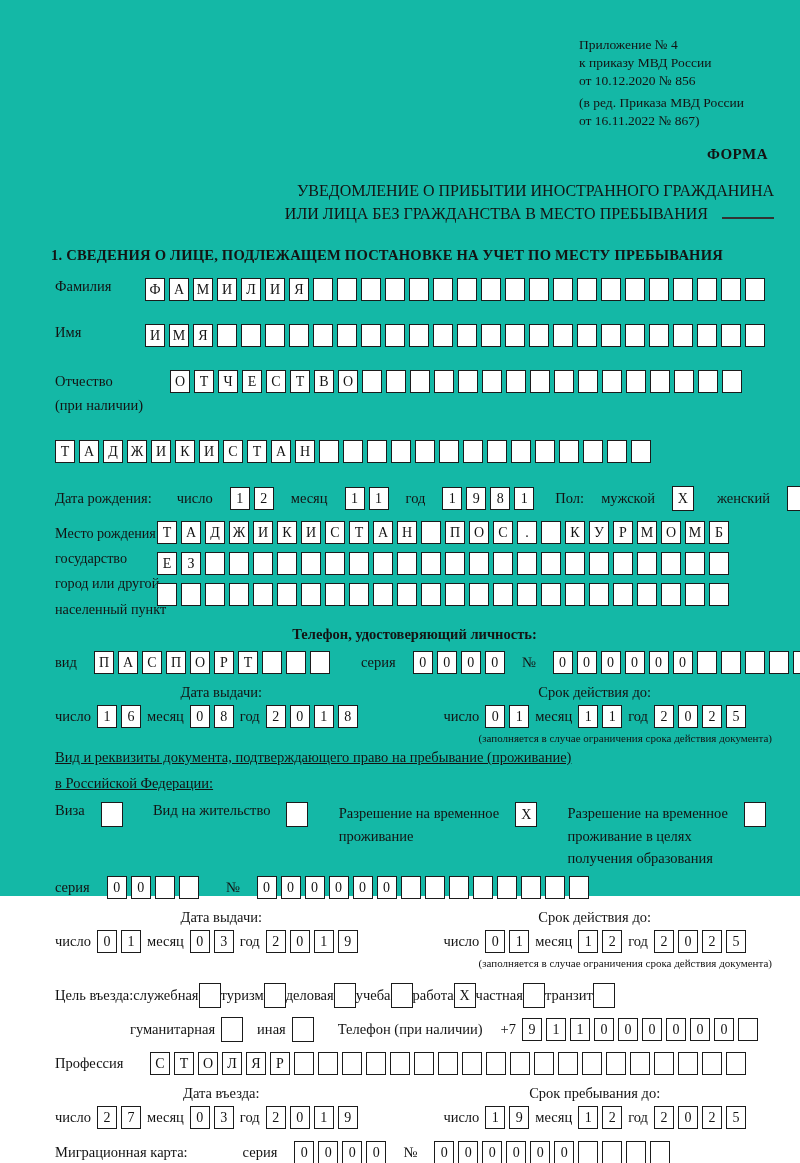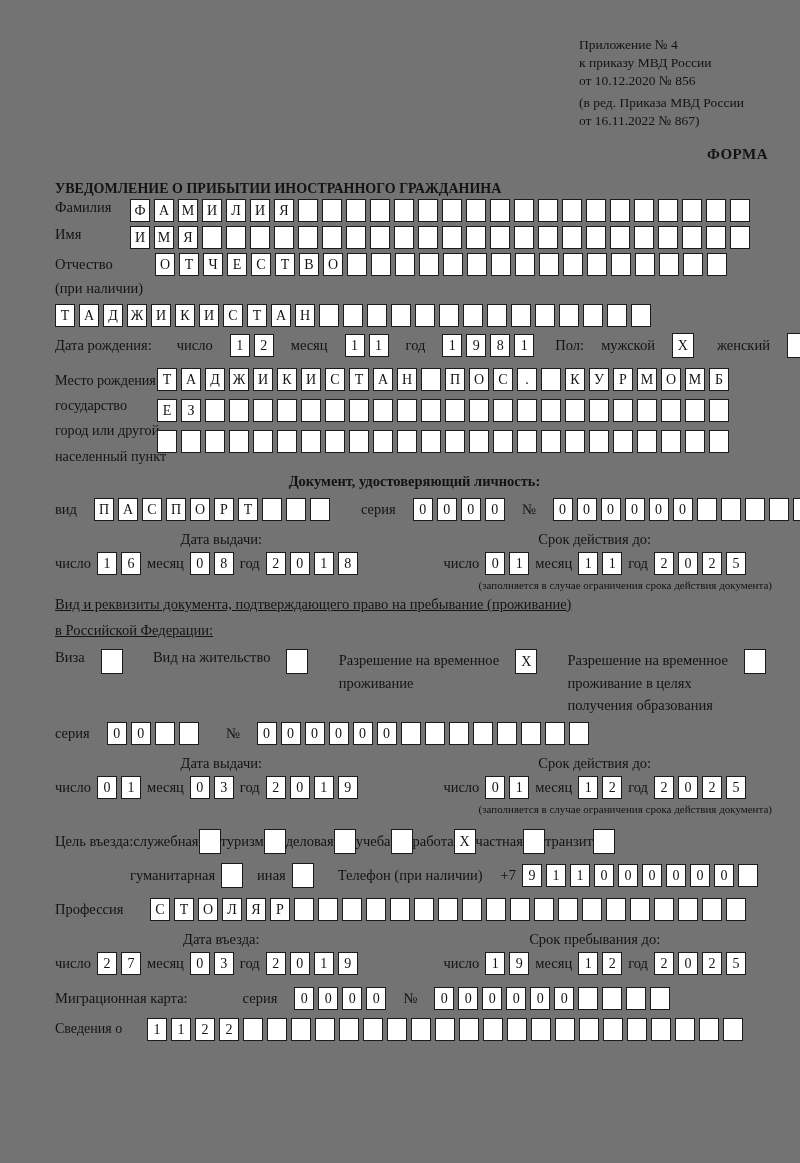--- a/index.html
+++ b/index.html
@@ -1,28 +1,28 @@
 <!DOCTYPE html>
 <html><head>
 <meta charset="utf-8">
 <style>
   html,body{margin:0;padding:0;background:#ffffff;}
   body{width:800px;height:1163px;font-family:"Liberation Serif","DejaVu Serif",serif;color:#131313;font-size:14.5px;}
-  .page{box-sizing:border-box;width:800px;height:1163px;padding:36px 26px 10px 55px;position:relative;background:#737373;}
+  .page{box-sizing:border-box;width:800px;height:896px;padding:36px 26px 10px 55px;position:relative;background:#14b8a6;}
 
   .ref{width:195px;margin-left:auto;font-size:13.5px;line-height:1.32;}
   .ref .gap{margin-top:5px;}
   .forma{text-align:right;font-weight:bold;font-size:15px;margin:16px 6px 0 0;letter-spacing:.5px;}
 
-  .title{text-align:left;font-weight:bold;font-size:14px;line-height:1.45;margin-top:16px;}
+  .title{text-align:right;font-weight:normal;font-size:16px;line-height:1.45;margin-top:16px;}
   .blank{display:inline-block;width:52px;border-bottom:2.2px solid #333;height:12px;margin-left:14px;}
 
   .sec1{font-weight:bold;font-size:14.6px;margin:22px 0 14px -4px;letter-spacing:.2px;}
 
-  .row{display:flex;align-items:flex-start;margin-bottom:4px;}
+  .row{display:flex;align-items:flex-start;margin-bottom:23px;gap:15px;}
   .lbl{flex:none;}
   .w75{width:75px;}
   .w100{width:100px;}
   .w88{width:88px;}
   .lblcol{flex:none;line-height:1.6;}
 
   .cells{display:inline-flex;gap:4px;flex:none;}
   .cell{flex:none;width:18px;height:21px;border:1.5px solid #1b1b1b;text-align:center;line-height:21px;font-size:14px;background:#fff;}
   .cb{flex:none;display:inline-block;width:20px;height:23px;border:1.5px solid #1b1b1b;text-align:center;line-height:23px;font-size:14px;background:#fff;}
 
@@ -70,22 +70,24 @@
     <div>к приказу МВД России</div>
     <div>от 10.12.2020 № 856</div>
     <div class="gap">(в ред. Приказа МВД России</div>
     <div>от 16.11.2022 № 867)</div>
   </div>
 
   <div class="forma">ФОРМА</div>
 
   <div class="title">
     <div>УВЕДОМЛЕНИЕ О ПРИБЫТИИ ИНОСТРАННОГО ГРАЖДАНИНА</div>
-  </div>
-
+    <div><span>ИЛИ ЛИЦА БЕЗ ГРАЖДАНСТВА В МЕСТО ПРЕБЫВАНИЯ</span><span class="blank"></span></div>
+  </div>
+
+  <div class="sec1">1. СВЕДЕНИЯ О ЛИЦЕ, ПОДЛЕЖАЩЕМ ПОСТАНОВКЕ НА УЧЕТ ПО МЕСТУ ПРЕБЫВАНИЯ</div>
 
   <div class="row">
     <span class="lbl w75">Фамилия</span>
     <span class="cells">
         <span class="cell">Ф</span>
         <span class="cell">А</span>
         <span class="cell">М</span>
         <span class="cell">И</span>
         <span class="cell">Л</span>
         <span class="cell">И</span>
@@ -315,21 +317,21 @@
             <span class="cell"></span>
             <span class="cell"></span>
             <span class="cell"></span>
             <span class="cell"></span>
             <span class="cell"></span>
             <span class="cell"></span>
           </span></div>
     </div>
   </div>
 
-  <div class="dochead">Документ, удостоверяющий личность:</div>
+  <div class="dochead">Телефон, удостоверяющий личность:</div>
 
   <div class="inrow">
     <span style="width:36px;">вид</span>
     <span class="cells">
         <span class="cell">П</span>
         <span class="cell">А</span>
         <span class="cell">С</span>
         <span class="cell">П</span>
         <span class="cell">О</span>
         <span class="cell">Р</span>

